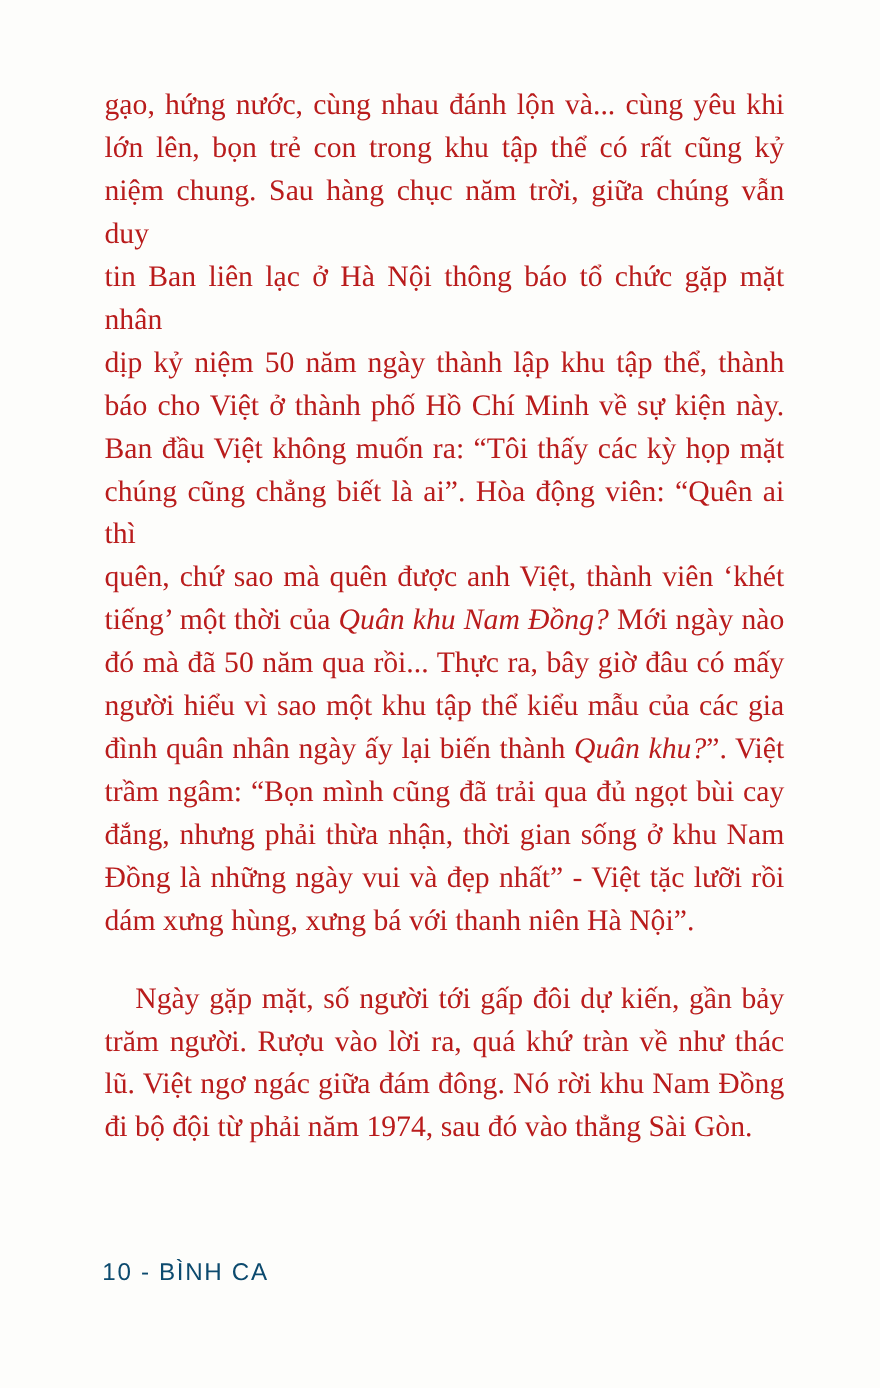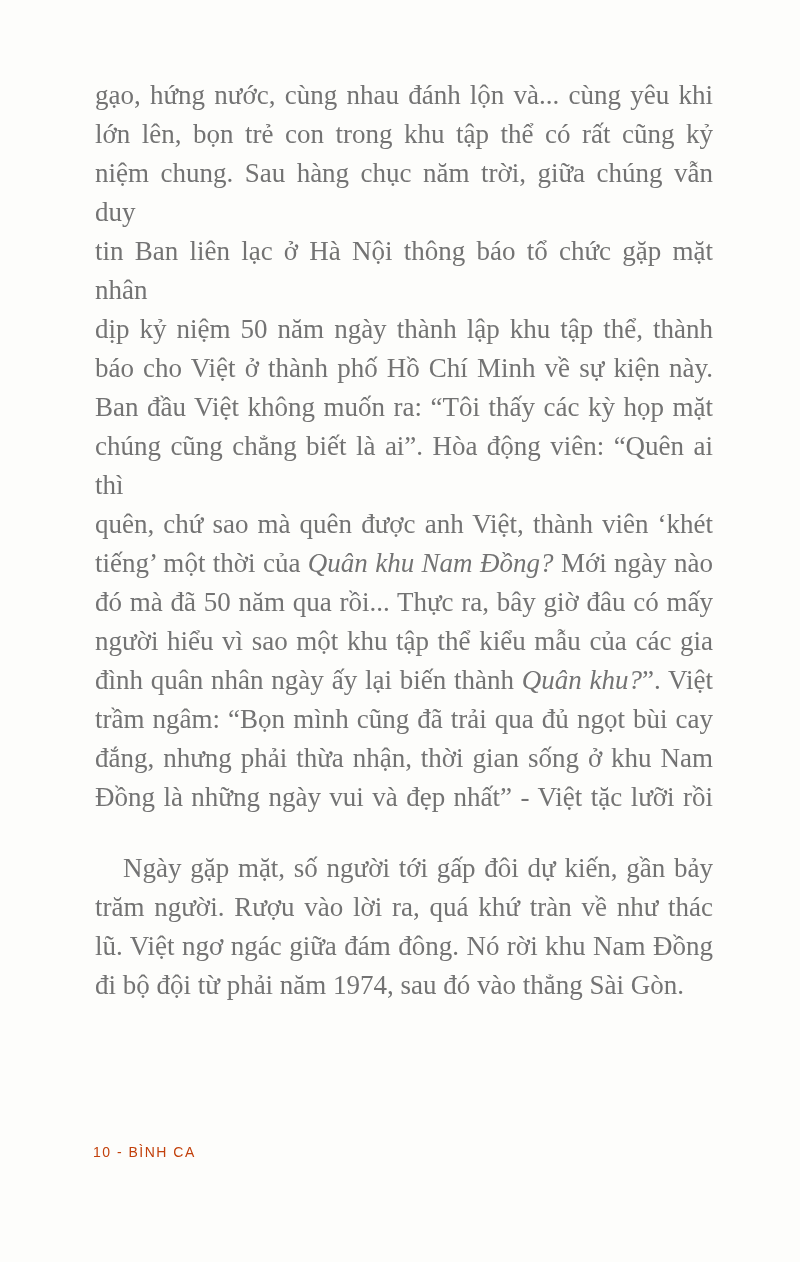--- a/index.html
+++ b/index.html
@@ -15,43 +15,43 @@
     overflow: hidden;
     font-family: "Liberation Serif", "DejaVu Serif", serif;
   }
   .text-block {
     position: absolute;
     left: 95px;
     top: 76px;
     width: 618px;
     font-size: 27px;
     line-height: 39px;
-    color: #737373;
+    color: #b91c1c;
   }
   .paragraph { margin: 0; padding: 0; }
   .paragraph + .paragraph { margin-top: 32px; }
   .line {
     text-align: justify;
     text-align-last: justify;
     white-space: normal;
   }
   .line--last {
     text-align: left;
     text-align-last: left;
   }
   .line--indent { text-indent: 28px; }
   .seg-italic { font-style: italic; }
   .page-footer {
     position: absolute;
     left: 93px;
     top: 1144px;
     font-family: "Liberation Sans", "DejaVu Sans", sans-serif;
-    font-size: 14px;
+    font-size: 22px;
     letter-spacing: 1.5px;
-    color: #c2410c;
+    color: #0c4a6e;
   }
 </style>
 </head>
 <body>
 
 <div class="page">
   <div class="text-block">
     <div class="paragraph">
         <div class="line"><span>gạo, hứng nước, cùng nhau đánh lộn và... cùng yêu khi</span></div>
         <div class="line"><span>lớn lên, bọn trẻ con trong khu tập thể có rất cũng kỷ</span></div>
@@ -62,20 +62,21 @@
         <div class="line"><span>Ban đầu Việt không muốn ra: “Tôi thấy các kỳ họp mặt</span></div>
         <div class="line"><span>chúng cũng chẳng biết là ai”. Hòa động viên: “Quên ai thì</span></div>
         <div class="line"><span>quên, chứ sao mà quên được anh Việt, thành viên ‘khét</span></div>
         <div class="line"><span>tiếng’ một thời của </span><span class="seg-italic">Quân khu Nam Đồng?</span><span> Mới ngày nào</span></div>
         <div class="line"><span>đó mà đã 50 năm qua rồi... Thực ra, bây giờ đâu có mấy</span></div>
         <div class="line"><span>người hiểu vì sao một khu tập thể kiểu mẫu của các gia</span></div>
         <div class="line"><span>đình quân nhân ngày ấy lại biến thành </span><span class="seg-italic">Quân khu?</span><span>”. Việt</span></div>
         <div class="line"><span>trầm ngâm: “Bọn mình cũng đã trải qua đủ ngọt bùi cay</span></div>
         <div class="line"><span>đắng, nhưng phải thừa nhận, thời gian sống ở khu Nam</span></div>
         <div class="line"><span>Đồng là những ngày vui và đẹp nhất” - Việt tặc lưỡi rồi</span></div>
+        <div class="line line--last"><span>dám xưng hùng, xưng bá với thanh niên Hà Nội”.</span></div>
       </div>
     <div class="paragraph">
         <div class="line line--indent"><span>Ngày gặp mặt, số người tới gấp đôi dự kiến, gần bảy</span></div>
         <div class="line"><span>trăm người. Rượu vào lời ra, quá khứ tràn về như thác</span></div>
         <div class="line"><span>lũ. Việt ngơ ngác giữa đám đông. Nó rời khu Nam Đồng</span></div>
         <div class="line line--last"><span>đi bộ đội từ phải năm 1974, sau đó vào thẳng Sài Gòn.</span></div>
       </div>
   </div>
   <div class="page-footer">
     <span>10 - BÌNH CA</span>

